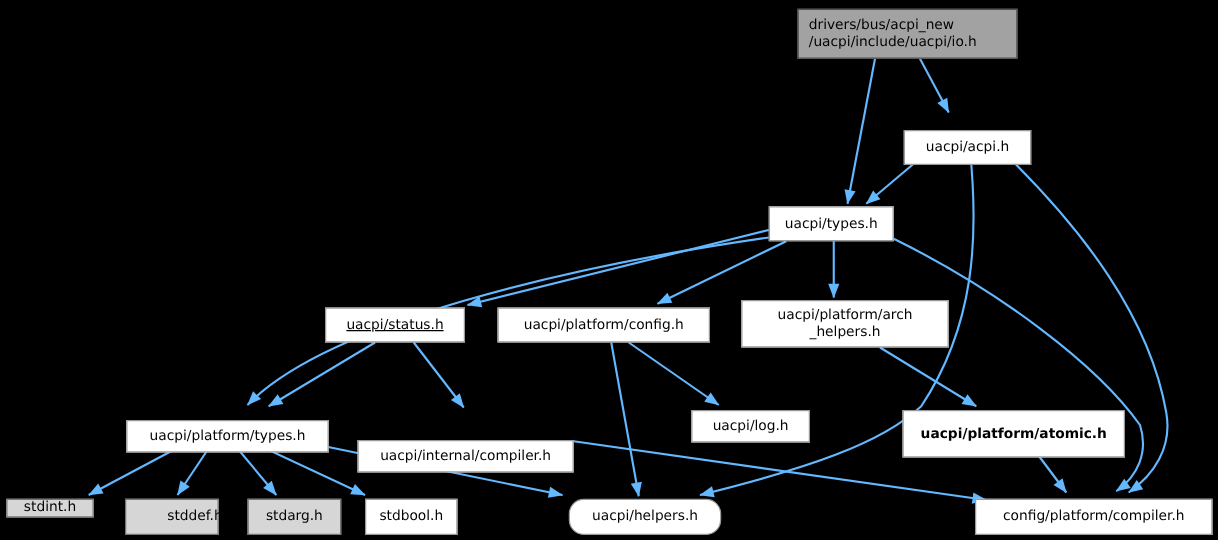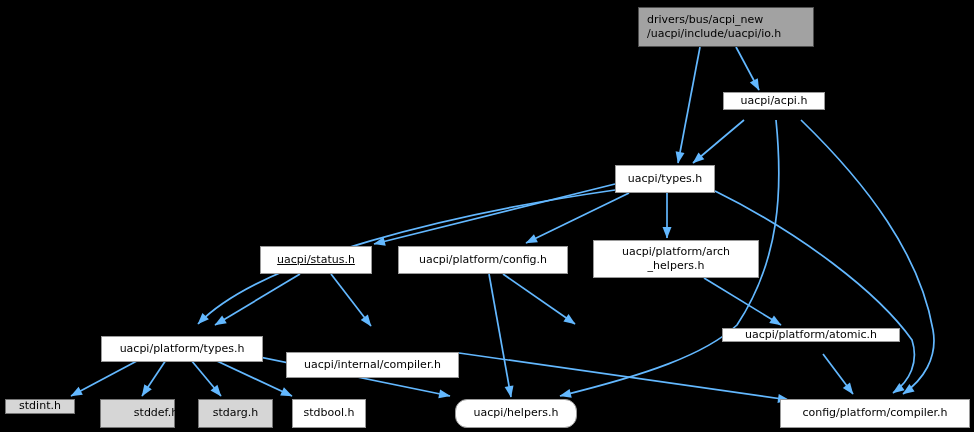--- a/index.html
+++ b/index.html
@@ -61,28 +61,29 @@
       <path d="M459,353 L789,400" class="edge" marker-end="url(#arrow)"></path>
       <path d="M823,354 L853,394" class="edge" marker-end="url(#arrow)"></path>
       <path d="M150,354 L71,396" class="edge" marker-end="url(#arrow)"></path>
       <path d="M170,354 L142,396" class="edge" marker-end="url(#arrow)"></path>
       <path d="M186,354 L221,396" class="edge" marker-end="url(#arrow)"></path>
       <path d="M202,354 L292,396" class="edge" marker-end="url(#arrow)"></path>
       <path d="M245,354 L450,396" class="edge" marker-end="url(#arrow)"></path>
     </svg>
 <div class="node root" style="left: 638px; top: 7px; width: 176px; height: 40px;"><span>drivers/bus/acpi_new
 /uacpi/include/uacpi/io.h</span></div>
-    <div class="node" style="left: 723px; top: 92px; width: 102px; height: 18px;"><span>uacpi/acpi.h</span></div>
+    <div class="node" style="left: 723px; top: 104px; width: 102px; height: 28px;"><span>uacpi/acpi.h</span></div>
     <div class="node" style="left: 615px; top: 165px; width: 100px; height: 28px;"><span>uacpi/types.h</span></div>
     <div class="node" style="left: 260px; top: 246px; width: 112px; height: 28px; text-decoration: underline;"><span>uacpi/status.h</span></div>
     <div class="node" style="left: 398px; top: 246px; width: 170px; height: 28px;"><span>uacpi/platform/config.h</span></div>
     <div class="node" style="left: 593px; top: 240px; width: 166px; height: 38px;"><span>uacpi/platform/arch
 _helpers.h</span></div>
     <div class="node" style="left: 101px; top: 336px; width: 162px; height: 26px;"><span>uacpi/platform/types.h</span></div>
     <div class="node" style="left: 286px; top: 328px; width: 173px; height: 26px; margin-top: 24px;"><span>uacpi/internal/compiler.h</span></div>
-    <div class="node" style="left: 722px; top: 328px; width: 178px; height: 14px;"><span>uacpi/platform/atomic.h</span></div>
+    <div class="node" style="left: 553px; top: 328px; width: 95px; height: 26px;"><span>uacpi/log.h</span></div>
+    <div class="node" style="left: 722px; top: 328px; width: 178px; height: 38px; font-weight: bold;"><span>uacpi/platform/atomic.h</span></div>
     <div class="node external" style="left: 5px; top: 399px; width: 70px; height: 15px;"><span>stdint.h</span></div>
     <div class="node external" style="left: 100px; top: 399px; width: 75px; height: 29px; padding-left: 42px;"><span>stddef.h</span></div>
     <div class="node external" style="left: 198px; top: 399px; width: 75px; height: 29px; justify-content: center;"><span>stdarg.h</span></div>
     <div class="node" style="left: 292px; top: 399px; width: 74px; height: 29px;"><span>stdbool.h</span></div>
     <div class="node" style="left: 455px; top: 399px; width: 122px; height: 29px; border-radius: 12px;"><span>uacpi/helpers.h</span></div>
     <div class="node" style="left: 780px; top: 399px; width: 190px; height: 29px;"><span>config/platform/compiler.h</span></div>
   </div>
 
 </body></html>

